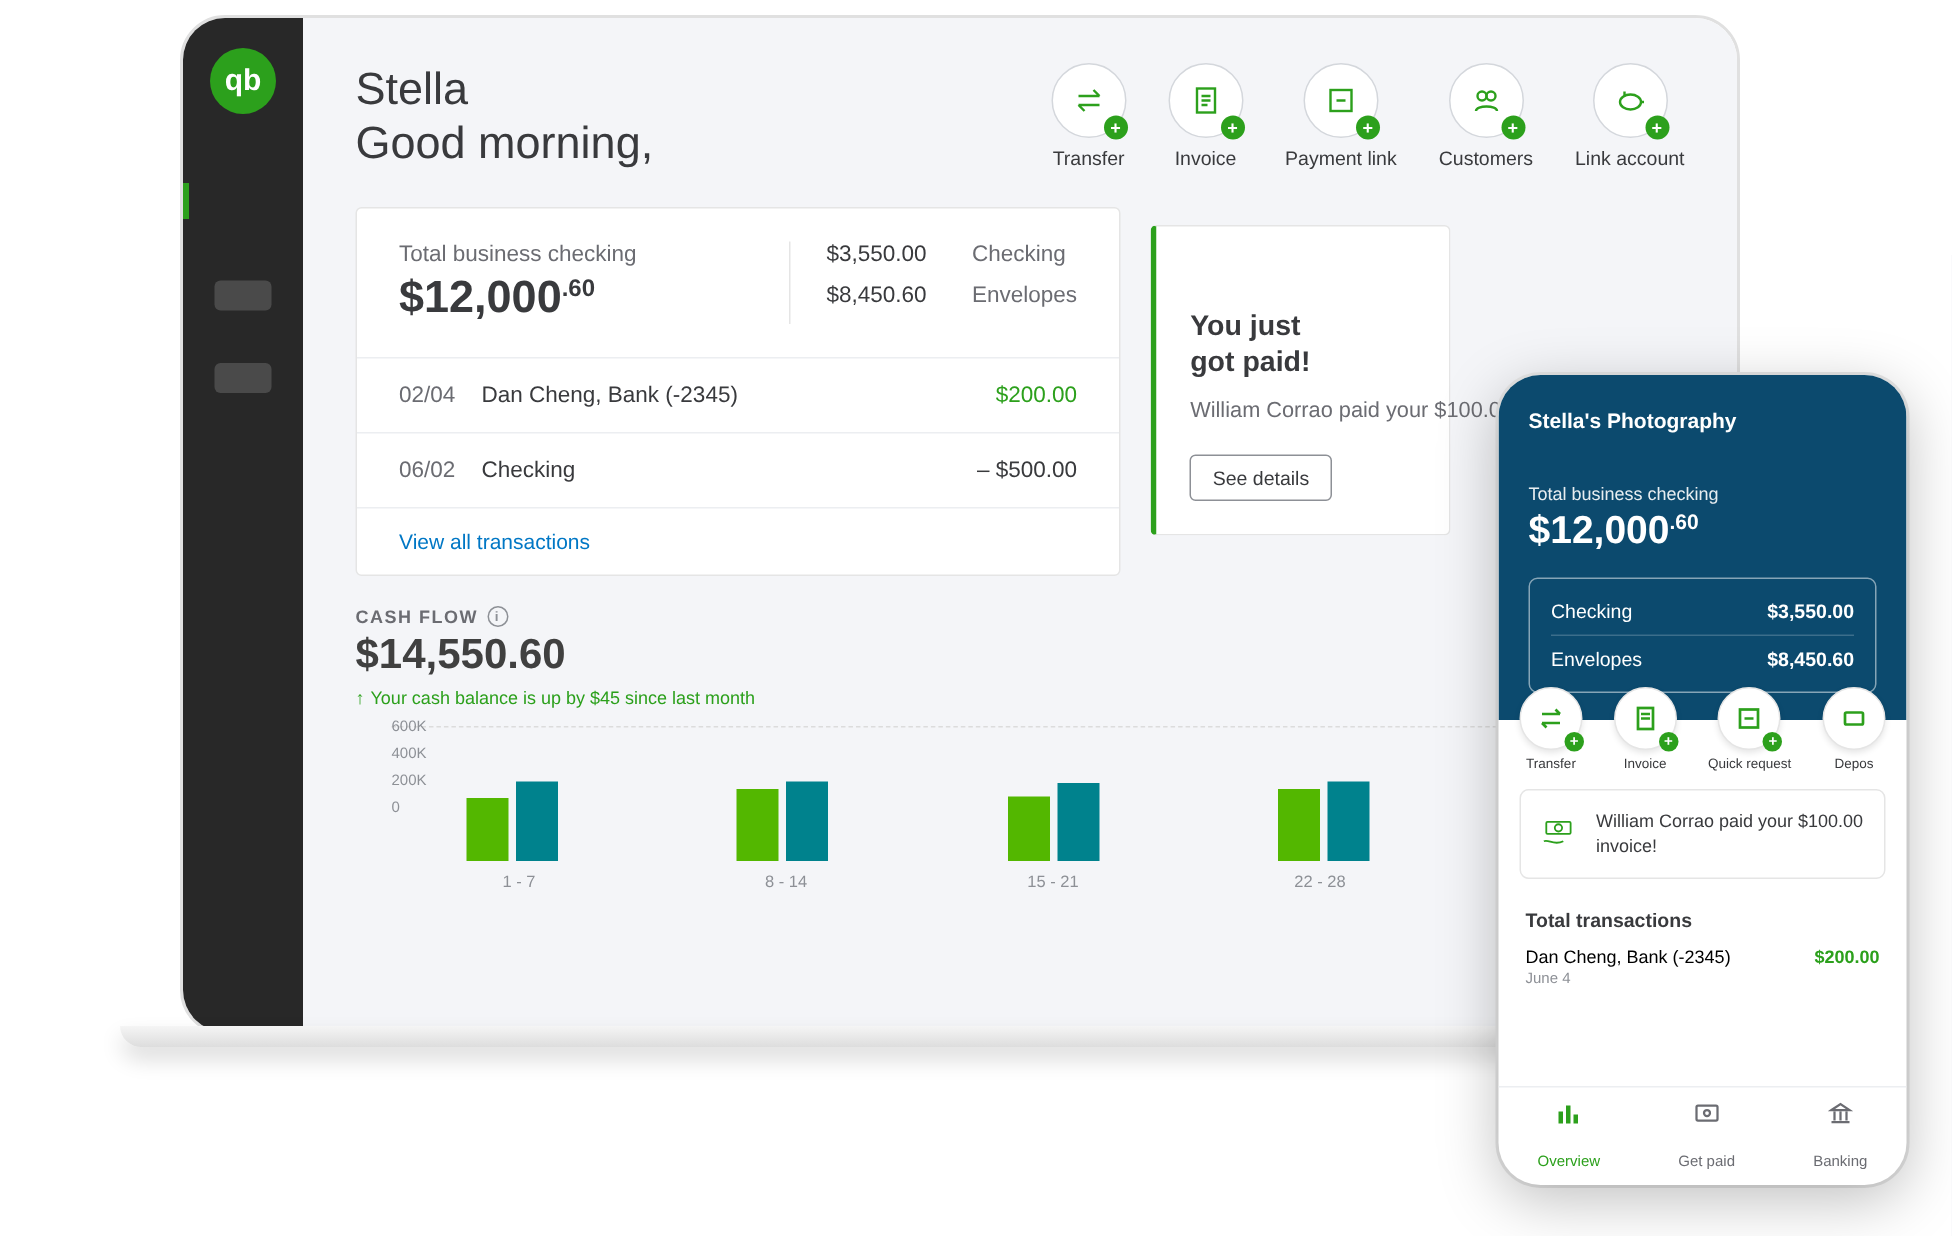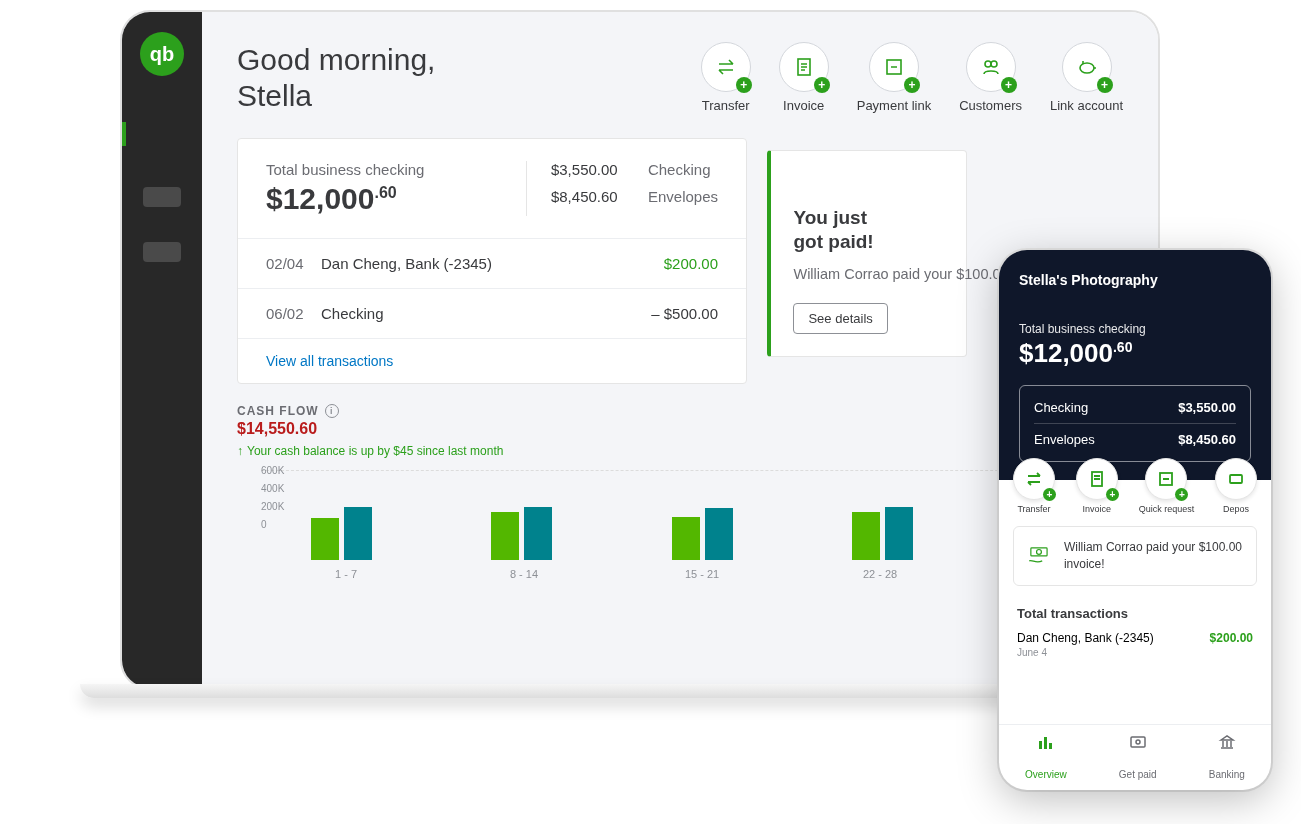--- a/index.html
+++ b/index.html
@@ -53,41 +53,41 @@
 .notif-card { display: inline-block; vertical-align: top; margin-left: 16px; margin-top: 36px; width: 200px; background: #fff; border: 1px solid #e5e5e5; border-left: 4px solid #2ca01c; border-radius: 4px; padding: 55px 22px 22px 22px; }
 .notif-title { font-size: 19px; font-weight: 700; color: #393a3d; line-height: 1.25; margin-bottom: 10px; }
 .notif-body { font-size: 14.5px; color: #6b6c72; line-height: 1.5; margin-bottom: 18px; }
 .notif-btn { display: inline-block; padding: 7px 14px; border: 1px solid #8d9096; border-radius: 4px; font-size: 13px; color: #393a3d; cursor: pointer; }
 
 
 .cashflow { margin-top: 20px; }
 .cf-head { display: flex; align-items: center; gap: 6px; font-size: 12px; letter-spacing: 1px; color: #6b6c72; font-weight: 600; }
 .info-icon { width: 14px; height: 14px; border: 1px solid #8d9096; border-radius: 7px; font-size: 9px; text-align: center; line-height: 12px; color: #8d9096; }
 .cf-sub { font-size: 13px; color: #6b6c72; margin-top: 10px; }
-.cf-bal { font-size: 16px; font-weight: 700; color: #b91c1c; margin-top: 2px; }
+.cf-bal { font-size: 28px; font-weight: 700; color: #404040; margin-top: 2px; }
 .cf-delta { font-size: 12px; color: #2ca01c; margin-top: 6px; display: flex; align-items: center; gap: 4px; }
 
 .chart { margin-top: 12px; position: relative; height: 120px; border-top: 1px dashed #dcdcdc; margin-left: 24px; }
 .y-axis { position: absolute; left: 0; top: -6px; font-size: 10px; color: #8d9096; }
 .y-tick { height: 18px; }
 .bars { position: absolute; left: 50px; right: 30px; bottom: 30px; top: 0; display: flex; justify-content: space-between; align-items: flex-end; }
 .bar-group { display: flex; gap: 5px; align-items: flex-end; }
 .bar { width: 28px; }
 .bar.in { background: #53b700; }
 .bar.out { background: #00828d; }
 .x-labels { position: absolute; left: 50px; right: 30px; bottom: 10px; display: flex; justify-content: space-between; font-size: 11px; color: #8d9096; }
 .x-labels span { width: 70px; text-align: center; }
 .legend { position: absolute; right: 0; bottom: -10px; font-size: 10px; color: #6b6c72; display: flex; gap: 12px; }
 .legend-item::before { content: "●"; margin-right: 4px; }
 .li-in::before { color: #53b700; }
 .li-out::before { color: #00828d; }
 
 
 .phone { position: absolute; right: 30px; top: 250px; width: 272px; height: 540px; background: #fff; border-radius: 28px; box-shadow: 0 10px 40px rgba(0,0,0,.25), 0 0 0 2px #e8e8e8; overflow: hidden; display: flex; flex-direction: column; }
-.phone-top { background: #0f172a; color: #fff; padding: 22px 20px 18px 20px; }
+.phone-top { background: #0c4a6e; color: #fff; padding: 22px 20px 18px 20px; }
 .ph-title { font-size: 14px; font-weight: 600; }
 .ph-sub { font-size: 12px; opacity: .9; margin-top: 34px; }
 .ph-amt { font-size: 26px; font-weight: 700; margin-top: 2px; }
 .ph-amt .cents { font-size: 14px; vertical-align: super; }
 .ph-box { border: 1px solid rgba(255,255,255,.5); border-radius: 6px; margin-top: 16px; padding: 10px 14px; }
 .ph-row { display: flex; justify-content: space-between; font-size: 13px; padding: 4px 0; }
 .ph-row + .ph-row { border-top: 1px solid rgba(255,255,255,.2); padding-top: 8px; margin-top: 4px; }
 
 .ph-actions { display: flex; justify-content: space-between; padding: 0 14px; margin-top: -22px; }
 .pha { display: flex; flex-direction: column; align-items: center; gap: 4px; }
@@ -119,22 +119,22 @@
     <div class="sidebar">
       <div class="qb-logo">qb</div>
       <div class="side-active"></div>
       <div class="side-block"></div>
       <div class="side-block"></div>
     </div>
 
     <div class="main">
       <div class="header-row">
         <div class="greeting">
+          <div>Stella</div>
           <div>Good morning,</div>
-          <div>Stella</div>
         </div>
         <div class="quick-actions">
           <div class="qa">
             <div class="qa-circle">
                 <svg>
                   <path d="M4 8 L18 8 M14 4 L18 8 M18 14 L4 14 M8 18 L4 14"></path>
                 </svg>
                 <span class="qa-plus">+</span>
               </div>
             <span class="qa-label">Transfer</span>

